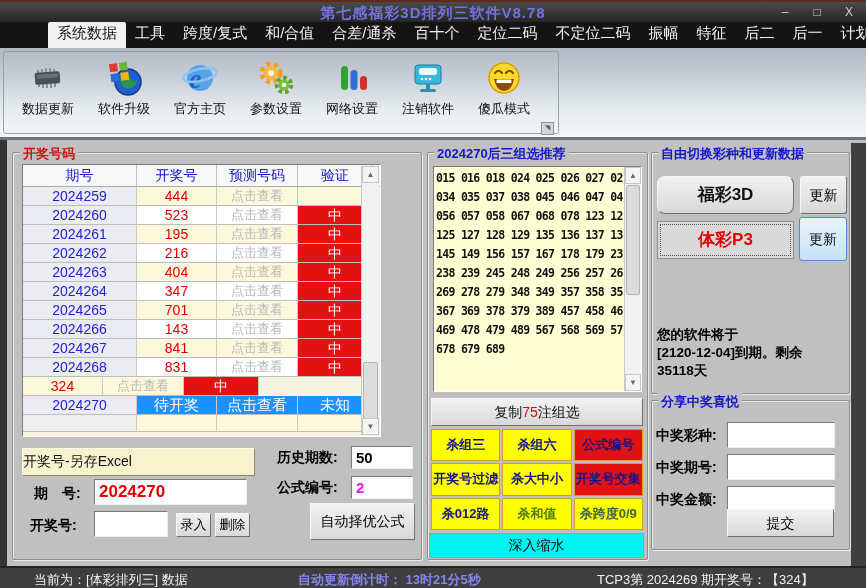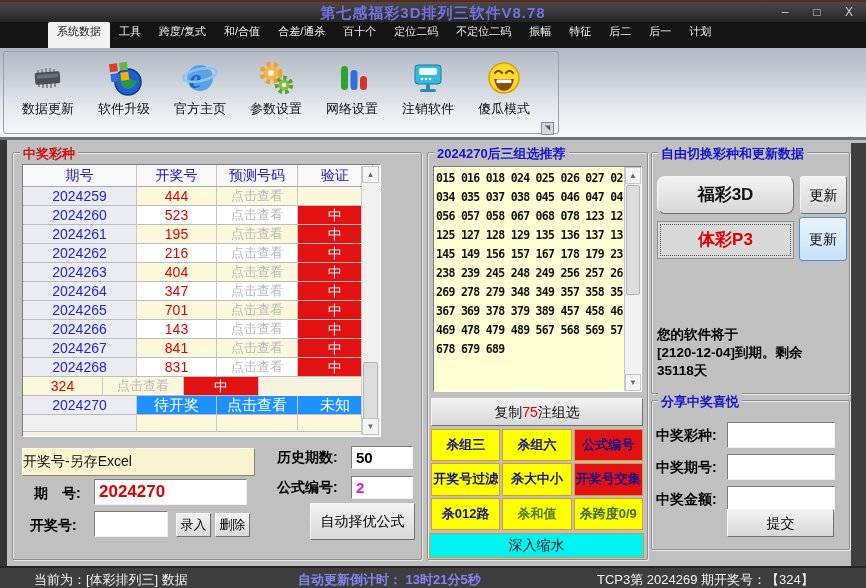--- a/index.html
+++ b/index.html
@@ -13,21 +13,21 @@
   
   .titlebar{position:absolute;left:0;top:0;width:866px;height:22px;box-sizing:border-box;
     background:linear-gradient(#4a4a4a,#262626);border-top:2px solid #5d2a1e;}
   .title-text{position:absolute;left:0;top:2px;width:100%;text-align:center;
     color:var(--wintitle);font-weight:bold;font-size:15px;letter-spacing:1px;}
   .win-controls{position:absolute;right:10px;top:3px;display:flex;gap:18px;}
   .win-btn{color:#cfcfcf;font-size:12px;line-height:14px;width:14px;text-align:center;}
   
   .menubar{position:absolute;left:0;top:22px;width:866px;height:26px;background:#141414;
     display:flex;align-items:stretch;padding-left:48px;box-sizing:border-box;}
-  .menu-item{color:#f2f2f2;font-size:11px;padding:2px 9px 0 9px;white-space:nowrap;}
+  .menu-item{color:#f2f2f2;font-size:15px;padding:2px 9px 0 9px;white-space:nowrap;}
   .menu-item.active{background:#f2f2f2;color:#141414;border-radius:2px 2px 0 0;}
   
   .toolbar{position:absolute;left:0;top:48px;width:866px;height:92px;box-sizing:border-box;
     background:linear-gradient(180deg,#b2b8c4 0%,#c9cfd8 35%,#e7ecee 70%,#f4f8f8 100%);
     border-bottom:3px solid #70757d;}
   .toolbar-section{position:absolute;left:3px;top:3px;width:556px;height:83px;
     border:1px solid #99a0aa;border-radius:3px;display:flex;align-items:flex-start;padding:4px 0 0 6px;box-sizing:border-box;}
   .tool-btn{width:76px;display:flex;flex-direction:column;align-items:center;padding-top:3px;}
   .tool-icon{width:38px;height:38px;display:block;}
   .tool-icon svg{width:38px;height:38px;display:block;}
@@ -245,21 +245,21 @@
         <span class="tool-label">傻瓜模式</span>
       </div>
     </div>
   <div class="toolbar-grip">◥</div>
 </div>
 
 <div class="left-strip"></div>
 <div class="right-strip"></div>
 
 <div class="groupbox" style="left:12px;top:152px;width:408px;height:406px;"></div>
-<span class="group-title gt-red" style="left:20px;top:145px;">中奖彩种</span>
+<span class="group-title gt-red" style="left:20px;top:145px;">开奖号码</span>
 
 <div class="table-wrap">
   <div class="thead">
     <div class="th" style="width:114px;">期号</div>
     <div class="th" style="width:80px;">开奖号</div>
     <div class="th" style="width:81px;">预测号码</div>
     <div class="th" style="width:75px;">验证</div>
   </div>
   <div id="tbody">
       <div class="trow alt0">

